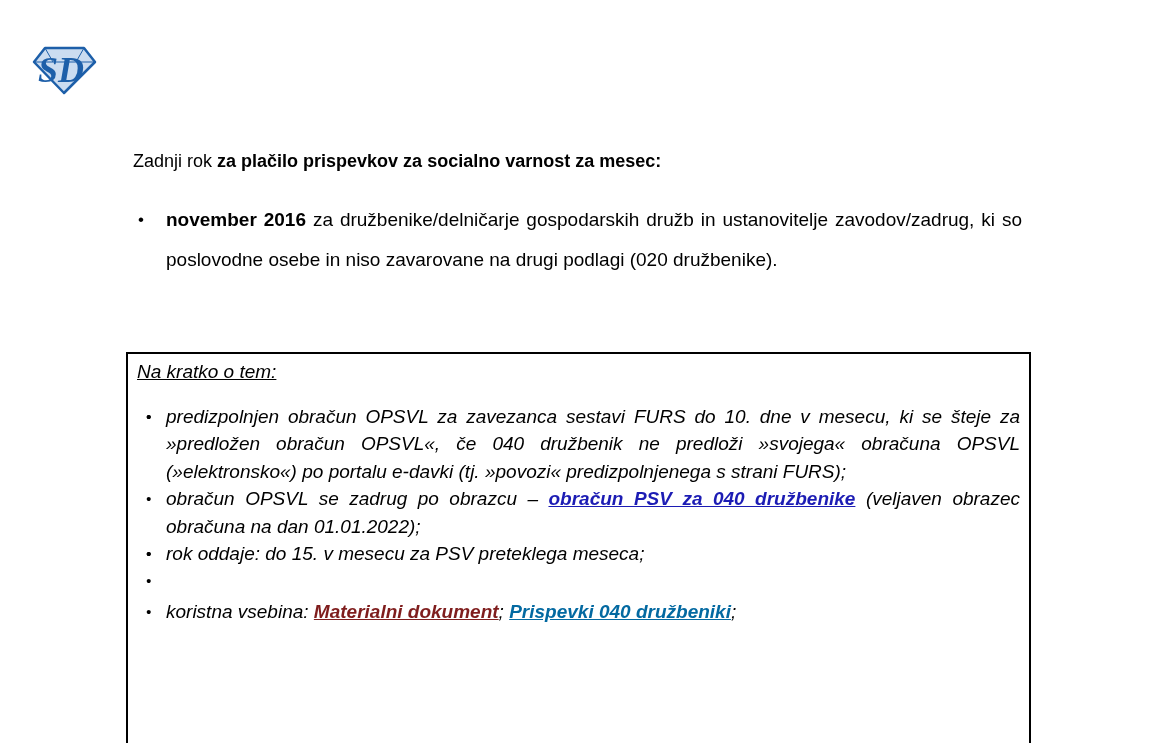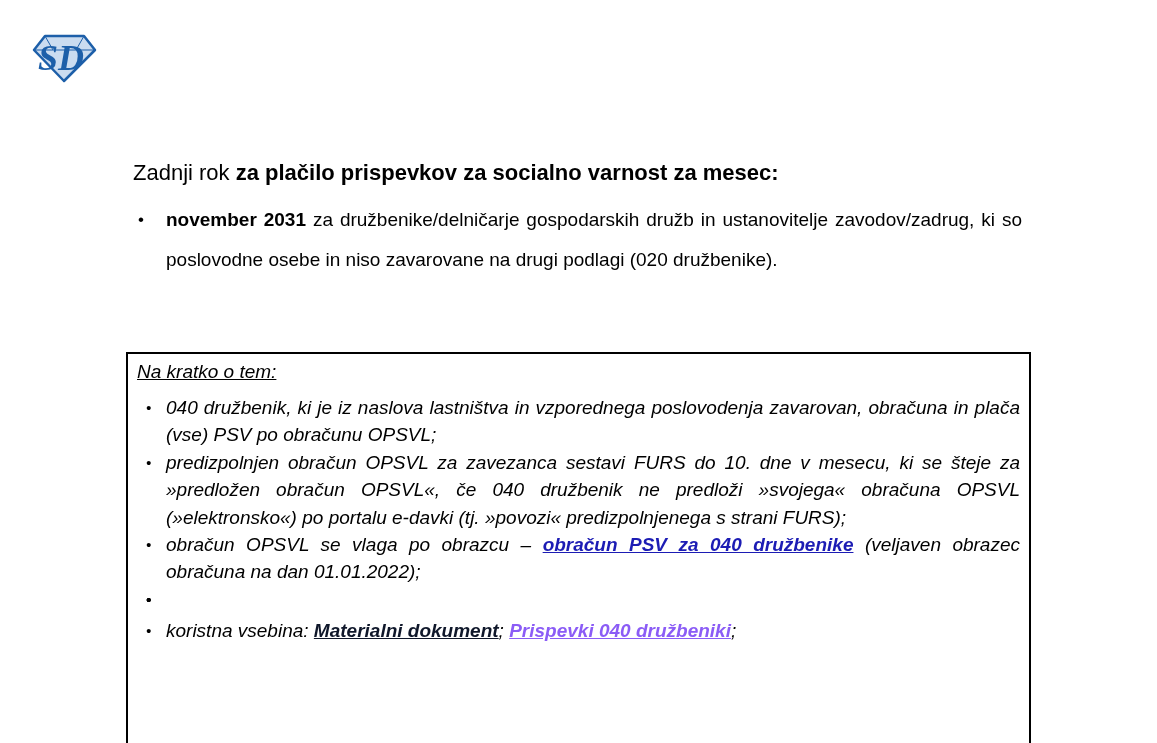--- a/index.html
+++ b/index.html
@@ -4,27 +4,27 @@
 <style>
   * { margin: 0; padding: 0; box-sizing: border-box; }
   html, body {
     width: 1157px; height: 743px;
     background: #ffffff;
     overflow: hidden;
     font-family: "Liberation Sans", sans-serif;
     color: #000000;
   }
   .logo {
-    position: absolute; left: 32px; top: 33px;
+    position: absolute; left: 32px; top: 45px;
     width: 66px; height: 52px;
   }
   .heading {
-    position: absolute; left: 133px; top: 161px;
+    position: absolute; left: 133px; top: 149px;
     width: 900px;
-    font-size: 22px; line-height: 24px;
+    font-size: 18px; line-height: 24px;
   }
   .heading .bold { font-weight: bold; }
   .intro {
     position: absolute; left: 133px; top: 200px;
     width: 889px;
   }
   .intro-item {
     position: relative;
     padding-left: 33px;
     font-size: 19px;
@@ -40,21 +40,21 @@
     position: absolute; left: 126px; top: 352px;
     width: 905px; height: 460px;
     border: 2px solid #000000;
     padding: 4px 9px 0 9px;
     font-style: italic;
     font-size: 19px;
   }
   .box-title {
     text-decoration: underline;
     line-height: 27px;
-    margin-bottom: 9px;
+    margin-bottom: 18px;
   }
   .box-item {
     position: relative;
     padding-left: 29px;
     line-height: 27.4px;
     text-align: justify;
   }
   .box-item .bullet {
     position: absolute; left: 9px; top: 0;
     font-size: 15px;
@@ -78,29 +78,29 @@
   </svg>
 </div>
 
 <div class="heading">
   <span>Zadnji rok </span><span class="bold">za plačilo prispevkov za socialno varnost za mesec:</span>
 </div>
 
 <div class="intro">
   <div class="intro-item">
     <span class="bullet">•</span>
-    <span class="bold">november 2031</span><span> za družbenike/delničarje gospodarskih družb in ustanovitelje zavodov/zadrug, ki so poslovodne osebe in niso zavarovane na drugi podlagi (020 družbenike).</span>
+    <span class="bold">november 2016</span><span> za družbenike/delničarje gospodarskih družb in ustanovitelje zavodov/zadrug, ki so poslovodne osebe in niso zavarovane na drugi podlagi (020 družbenike).</span>
   </div>
 </div>
 
 <div class="infobox">
   <div class="box-title">Na kratko o tem:</div>
   <div>
-      <div class="box-item"><span class="bullet">•</span><span>040 družbenik, ki je iz naslova lastništva in vzporednega poslovodenja zavarovan, obračuna in plača (vse) PSV po obračunu OPSVL;</span></div>
+      <div class="box-item"><span class="bullet">•</span></div>
       <div class="box-item"><span class="bullet">•</span><span>predizpolnjen obračun OPSVL za zavezanca sestavi FURS do 10. dne v mesecu, ki se šteje za »predložen obračun OPSVL«, če 040 družbenik ne predloži »svojega« obračuna OPSVL (»elektronsko«) po portalu e-davki (tj. »povozi« predizpolnjenega s strani FURS);</span></div>
-      <div class="box-item"><span class="bullet">•</span><span>obračun OPSVL se vlaga po obrazcu – </span><a class="doclink" href="#" style="color: rgb(28, 28, 180);">obračun PSV za 040 družbenike</a><span> (veljaven obrazec obračuna na dan 01.01.2022);</span></div>
+      <div class="box-item"><span class="bullet">•</span><span>obračun OPSVL se zadrug po obrazcu – </span><a class="doclink" href="#" style="color: rgb(28, 28, 180);">obračun PSV za 040 družbenike</a><span> (veljaven obrazec obračuna na dan 01.01.2022);</span></div>
       <div class="box-item"><span class="bullet">•</span></div>
-      <div class="box-item"><span class="bullet">•</span></div>
+      <div class="box-item"><span class="bullet">•</span><span>rok oddaje: do 15. v mesecu za PSV preteklega meseca;</span></div>
       <div class="box-item"><span class="bullet">•</span></div>
       <div class="spacer"></div>
-      <div class="box-item"><span class="bullet">•</span><span>koristna vsebina: </span><a class="doclink" href="#" style="color: #0f172a;">Materialni dokument</a><span>; </span><a class="doclink" href="#" style="color: #8b5cf6;">Prispevki 040 družbeniki</a><span>;</span></div>
+      <div class="box-item"><span class="bullet">•</span><span>koristna vsebina: </span><a class="doclink" href="#" style="color: #7f1d1d;">Materialni dokument</a><span>; </span><a class="doclink" href="#" style="color: #0369a1;">Prispevki 040 družbeniki</a><span>;</span></div>
     </div>
 </div>
 
 </body></html>

